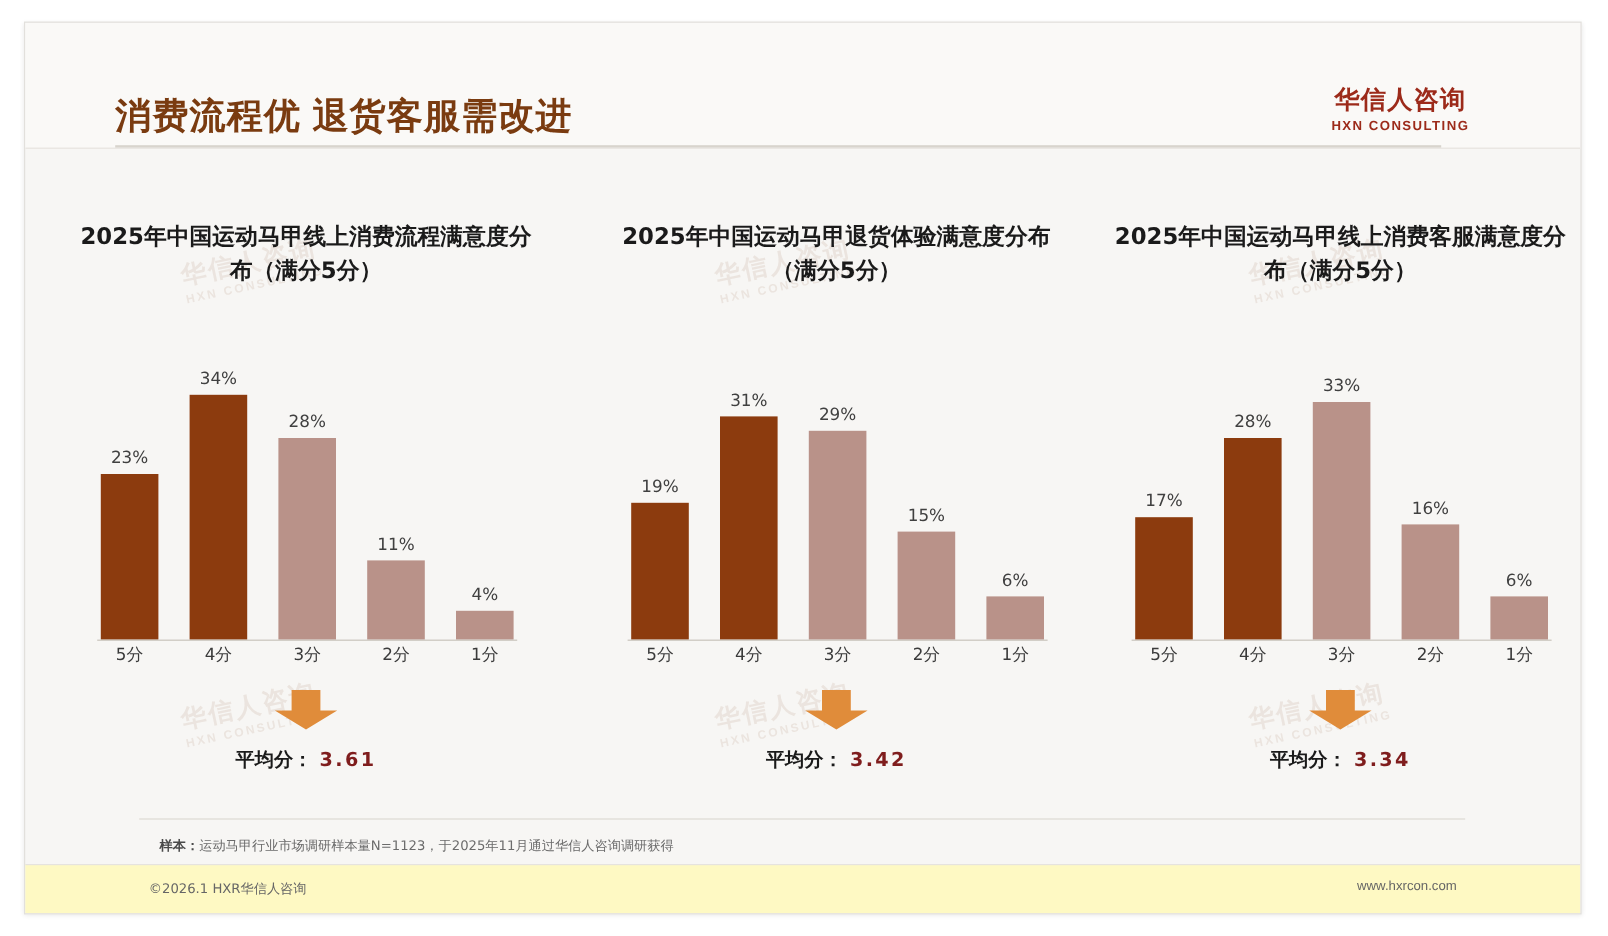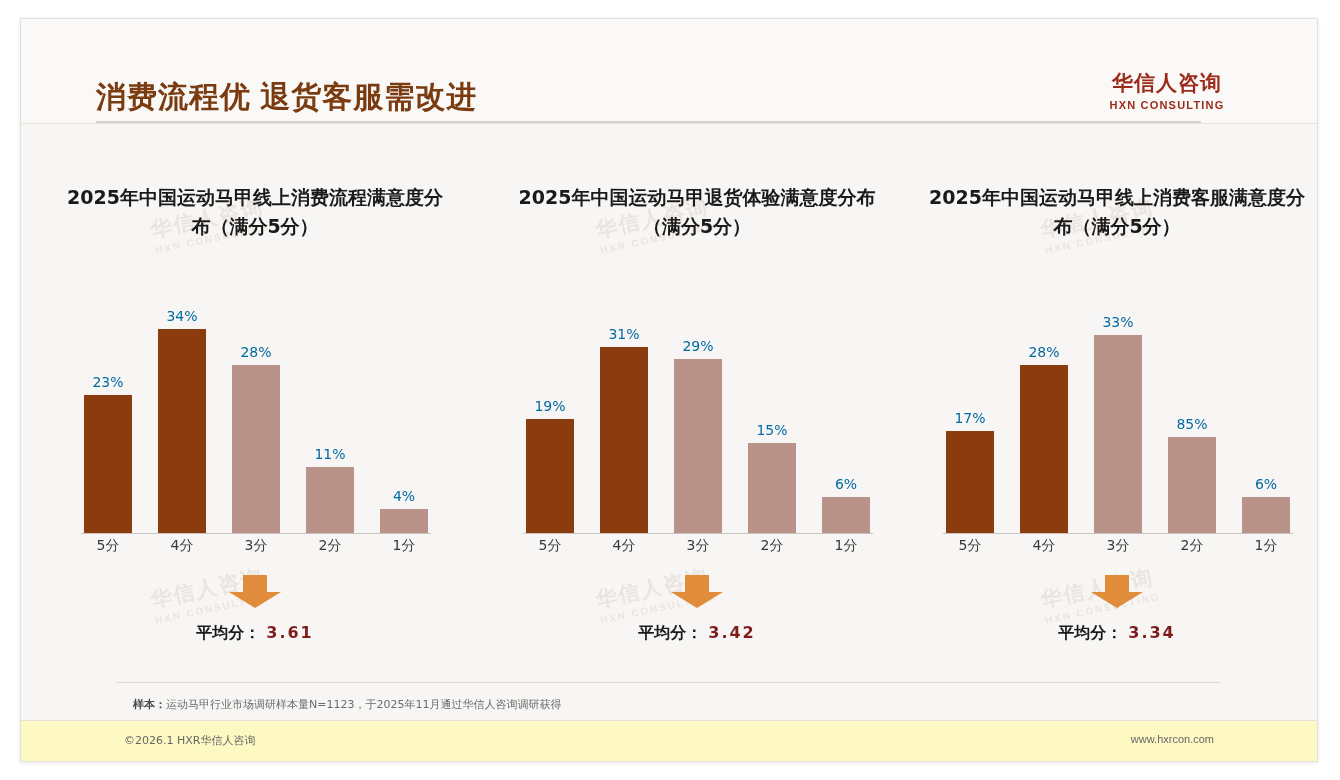--- a/index.html
+++ b/index.html
@@ -84,21 +84,21 @@
   }
   .bars{
     position:absolute;left:0;bottom:0;width:100%;height:240px;
     display:flex;align-items:flex-end;justify-content:space-between;
   }
   .barcol{
     width:54px;position:relative;height:100%;
     display:flex;flex-direction:column;justify-content:flex-end;align-items:center;
   }
   .barval{
-    font-size:14px;color:#0369a1;margin-bottom:5px;
+    font-size:14px;color:#404040;margin-bottom:5px;
     font-family:"DejaVu Sans","Liberation Sans",sans-serif;
   }
   .bar{width:48px;}
   .xlabels{
     position:absolute;left:22px;top:414px;width:350px;
     display:flex;justify-content:space-between;
   }
   .xlabel{
     width:54px;text-align:center;
     font-size:14px;color:#3a3a3a;
@@ -281,21 +281,21 @@
           </div>
           <div class="barcol">
             <div class="barval">28%</div>
             <div class="bar" style="height:168px;background:#8c3b0e;"></div>
           </div>
           <div class="barcol">
             <div class="barval">33%</div>
             <div class="bar" style="height:198px;background:#b99289;"></div>
           </div>
           <div class="barcol">
-            <div class="barval">85%</div>
+            <div class="barval">16%</div>
             <div class="bar" style="height:96px;background:#b99289;"></div>
           </div>
           <div class="barcol">
             <div class="barval">6%</div>
             <div class="bar" style="height:36px;background:#b99289;"></div>
           </div>
         </div>
       </div>
       <div class="axis"></div>
       <div class="xlabels">

